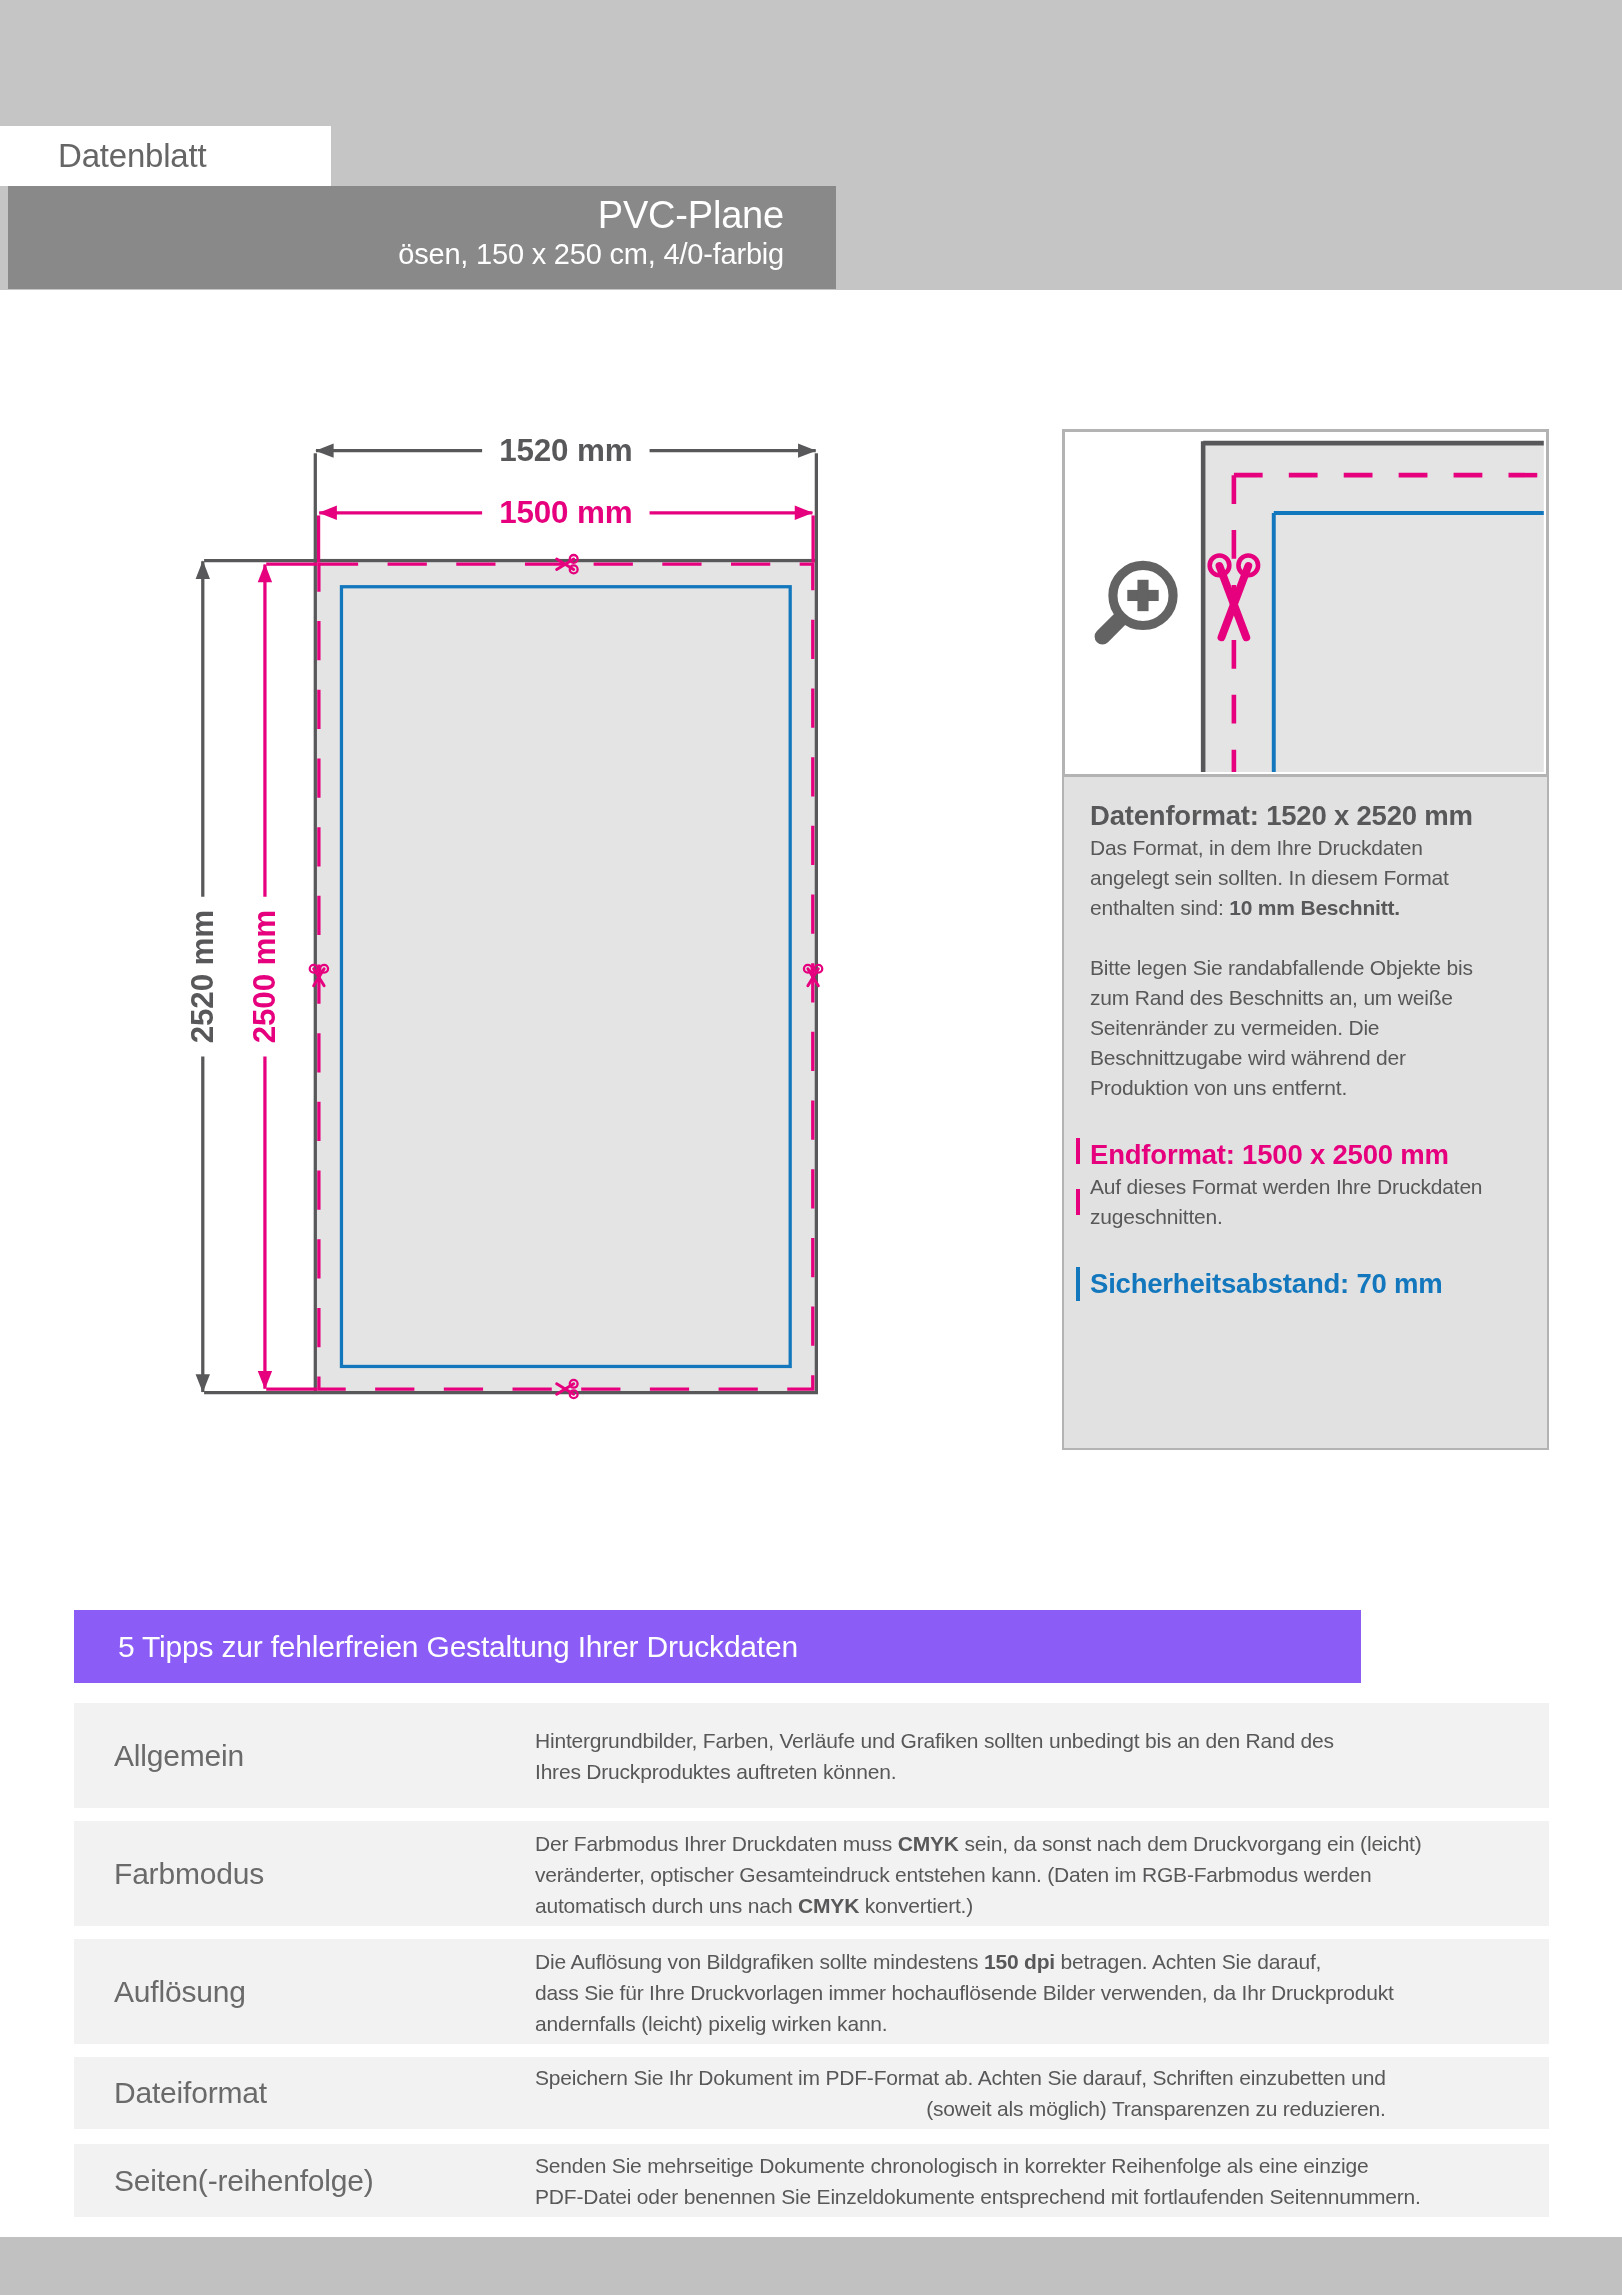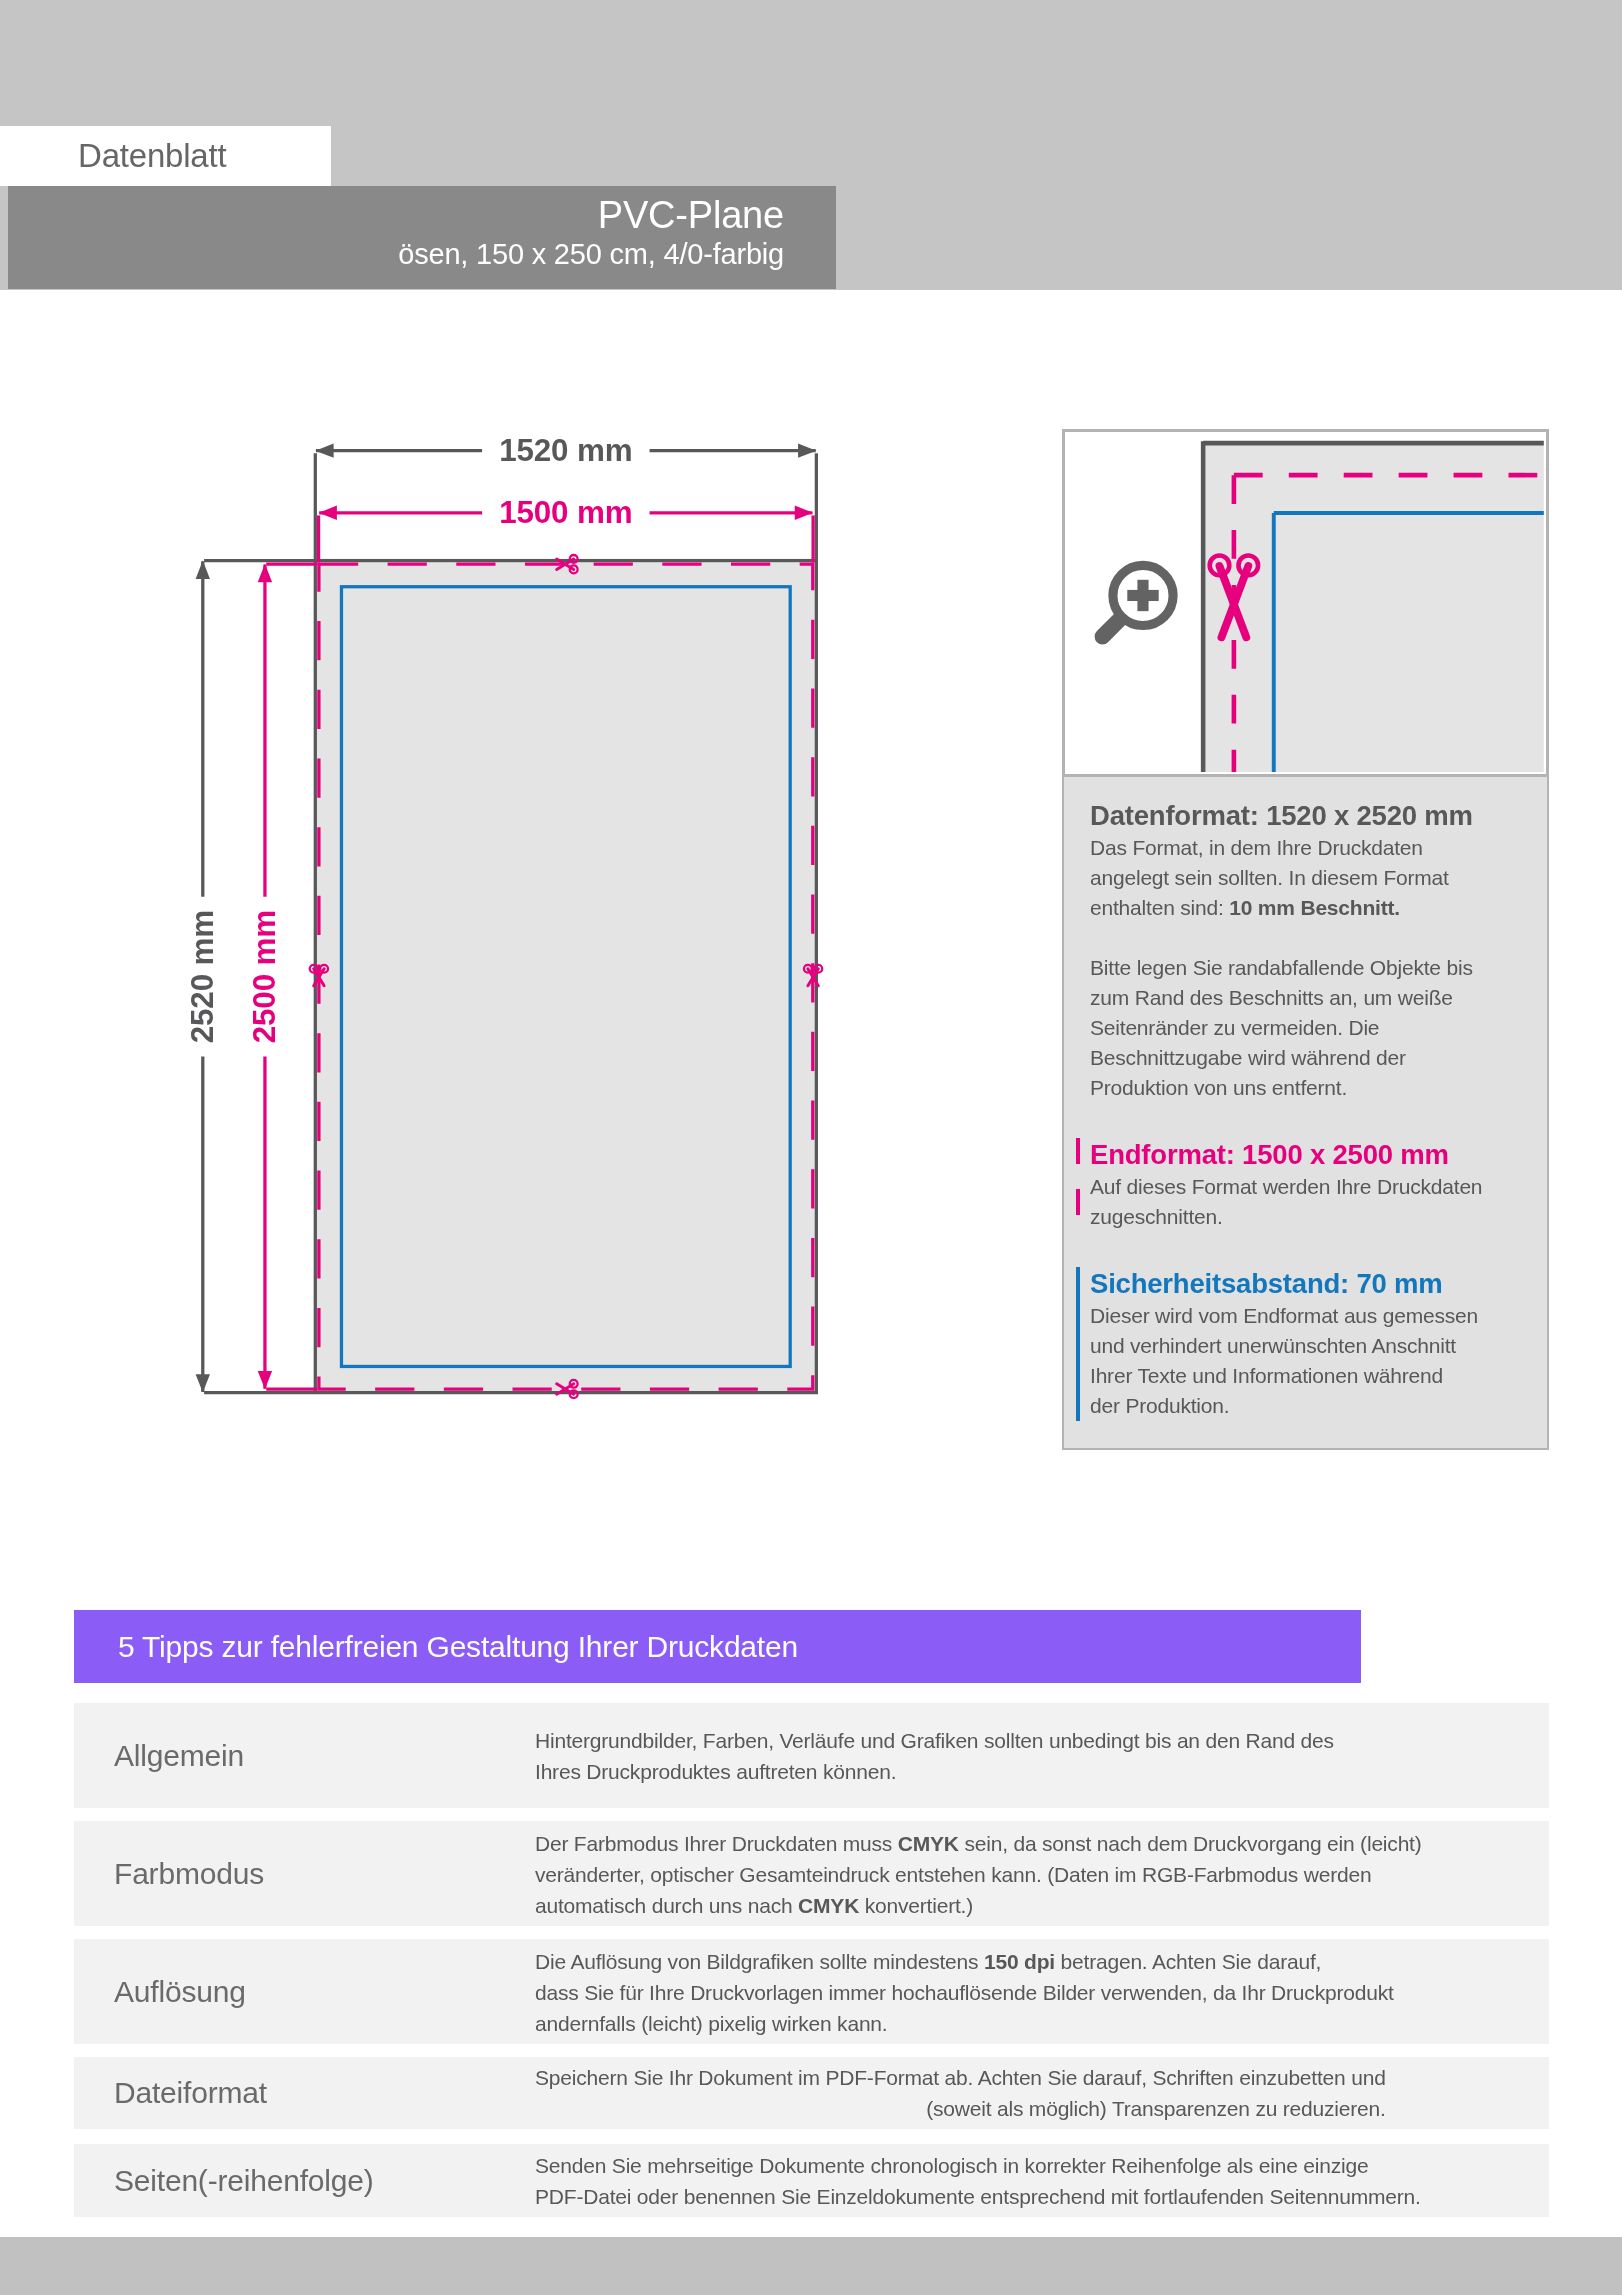--- a/index.html
+++ b/index.html
@@ -4,21 +4,21 @@
 <style>
   * { margin:0; padding:0; box-sizing:border-box; }
   html,body { width:1623px; height:2295px; background:#ffffff; }
   body { font-family:"Liberation Sans", sans-serif; color:#58585a; letter-spacing:-0.2px; }
   .page { position:relative; width:1623px; height:2295px; overflow:hidden; background:#fff; }
   .abs { position:absolute; }
 
   
   .top-band { left:0; top:0; width:1623px; height:290px; background:#c5c5c5; }
   .sheet-box { left:0; top:126px; width:331px; height:60px; background:#ffffff;
-               display:flex; align-items:center; padding-left:78px;
+               display:flex; align-items:center; padding-left:58px;
                font-size:33px; color:#666666; }
   .product-band { left:8px; top:186px; width:828px; height:103px; background:#898989;
                   color:#ffffff; text-align:right; padding:6.5px 52px 0 0; }
   .product-name { font-size:38px; line-height:44px; font-weight:400; }
   .product-variant { font-size:29px; line-height:35px; }
 
   
   .detail-box { left:1062px; top:429px; width:487px; height:348px; background:#ffffff;
                 border:3.9px solid #b3b3b3; }
 
@@ -178,26 +178,20 @@
             <div class="tl"><span>Auf dieses Format werden Ihre Druckdaten</span></div>
             <div class="tl"><span>zugeschnitten.</span></div>
           </div>
       </div>
     </div>
 
     <div class="section-row">
       <div class="sbar blu"></div>
       <div>
         <div class="panel-h blu">Sicherheitsabstand: 70 mm</div>
-        <div class="panel-body">
-            <div class="tl"><span>Dieser wird vom Endformat aus gemessen</span></div>
-            <div class="tl"><span>und verhindert unerwünschten Anschnitt</span></div>
-            <div class="tl"><span>Ihrer Texte und Informationen während</span></div>
-            <div class="tl"><span>der Produktion.</span></div>
-          </div>
       </div>
     </div>
   </div>
 
   <div class="abs tips-bar">
     <span>5 Tipps zur fehlerfreien Gestaltung Ihrer Druckdaten</span>
   </div>
 
   <div class="tip-row" style="top:1703px; height:105px;">
     <div class="tip-label">Allgemein</div>

